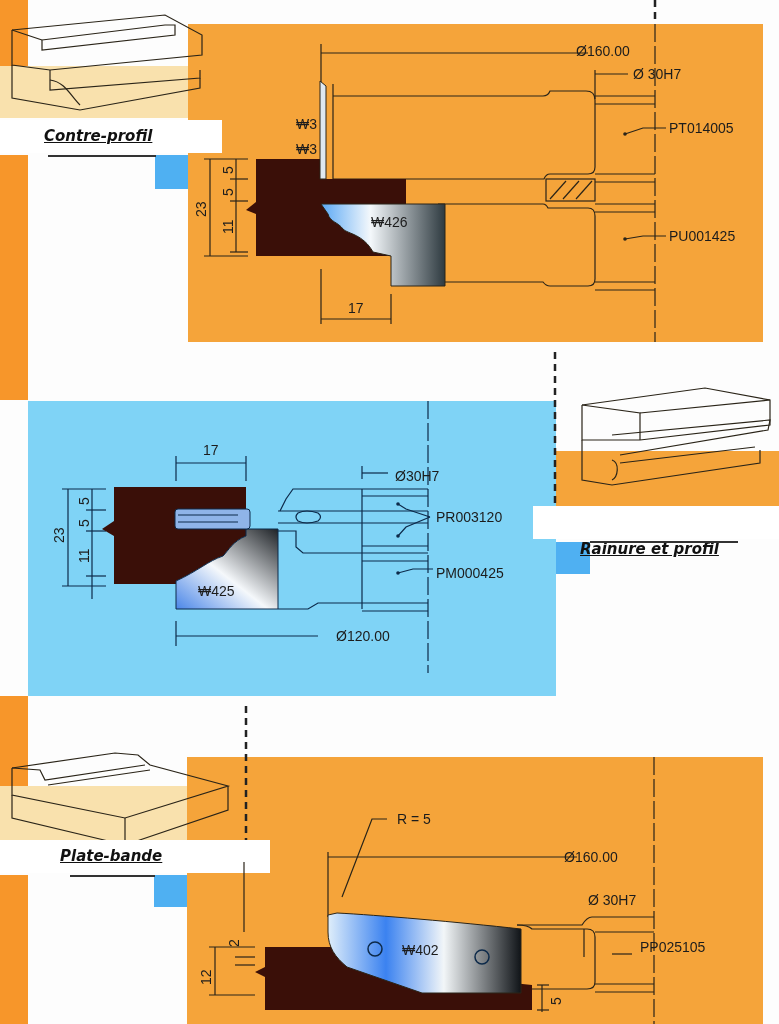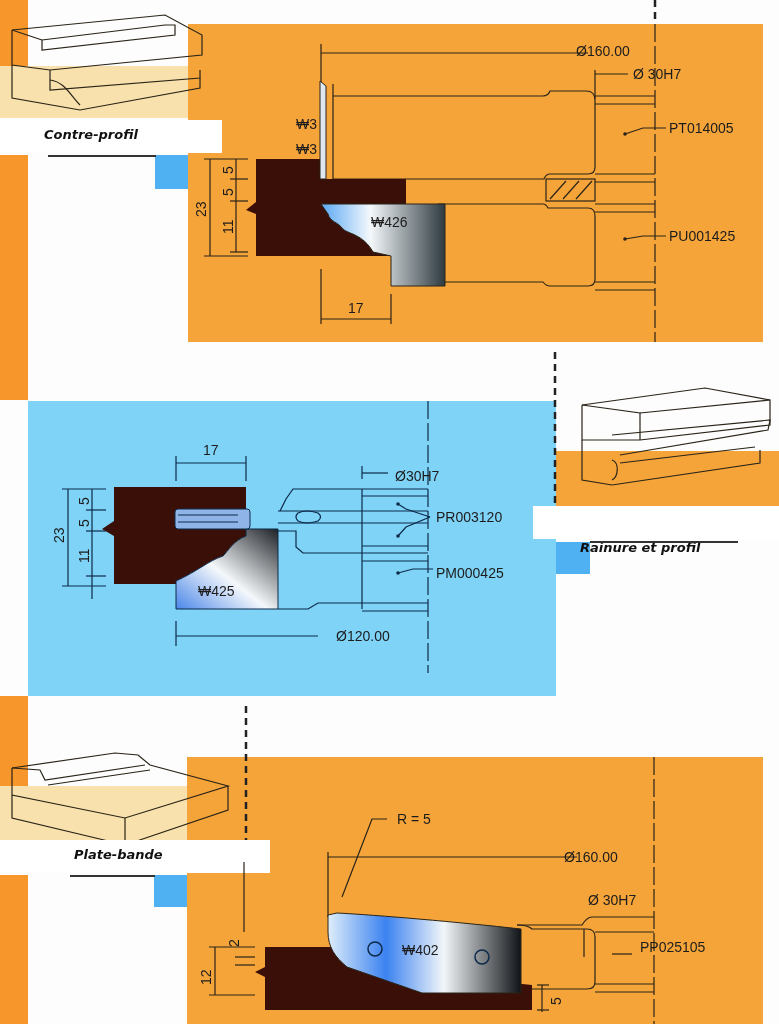--- a/index.html
+++ b/index.html
@@ -4,21 +4,21 @@
 <style>
   html, body { margin:0; padding:0; }
   body { width:779px; height:1024px; position:relative; overflow:hidden; background:#fdfdfd; font-family:"Liberation Sans", sans-serif; }
   .abs { position:absolute; }
   .orange { background:#f5a43a; }
   .orange-bar { background:#f7962a; }
   .cream { background:#f9e1ad; }
   .blue { background:#7fd3f6; }
   .blue-sq { background:#4fb0f2; }
   .title-box { background:#ffffff; }
-  .title { font-family:"DejaVu Sans", sans-serif; font-weight:bold; font-style:italic; font-size:13px; color:#111; position:absolute; white-space:nowrap; }
+  .title { font-family:"DejaVu Sans", sans-serif; font-weight:bold; font-style:italic; font-size:15px; color:#111; position:absolute; white-space:nowrap;text-decoration:underline; }
   .underline { position:absolute; height:1.5px; background:#333; }
   svg { position:absolute; overflow:visible; }
   .lbl { font-family:"Liberation Sans", sans-serif; font-size:14px; fill:#1c1c1c; }
   .ln { stroke:#2a2418; stroke-width:1.2; fill:none; }
   .ln-b { stroke:#0d2a4a; stroke-width:1.2; fill:none; }
   .dash { stroke:#222; stroke-width:2.5; stroke-dasharray:7 5; }
 </style>
 </head>
 <body>
 
@@ -211,21 +211,21 @@
 <svg style="left:10px;top:750px;" width="220" height="70">
   <g class="ln">
     <polyline points="2,18 105,3 128,5 140,15 218,36 115,68 2,45 2,18"></polyline>
     <polyline points="2,18 30,20 35,30 135,15"></polyline>
     <polyline points="38,35 140,20"></polyline>
     <polyline points="2,45 2,68 115,95"></polyline>
     <polyline points="115,68 115,95 218,60 218,36"></polyline>
   </g>
 </svg>
 <div class="abs title-box" style="left:0;top:840px;width:270px;height:33px;"></div>
-<div class="title" style="left:74px;top:847px;">Plate-bande</div>
+<div class="title" style="left:60px;top:847px;">Plate-bande</div>
 <div class="underline" style="left:70px;top:875px;width:85px;"></div>
 
 <svg style="left:187px;top:757px;" width="576" height="267">
   <g class="ln">
     <line x1="141" y1="95" x2="141" y2="160"></line>
     <line x1="141" y1="100" x2="390" y2="100"></line>
     <line x1="467" y1="0" x2="467" y2="267" stroke-dasharray="18 4"></line>
     <line x1="397" y1="172" x2="397" y2="200"></line>
     <path d="M330,168 L395,168 Q400,160 405,160 L460,160 L467,160"></path>
     <path d="M330,168 Q341,168 345,172 L400,172 Q408,172 408,180 L408,225 Q408,232 400,232 L345,232 Q338,232 334,238 L330,238"></path>

